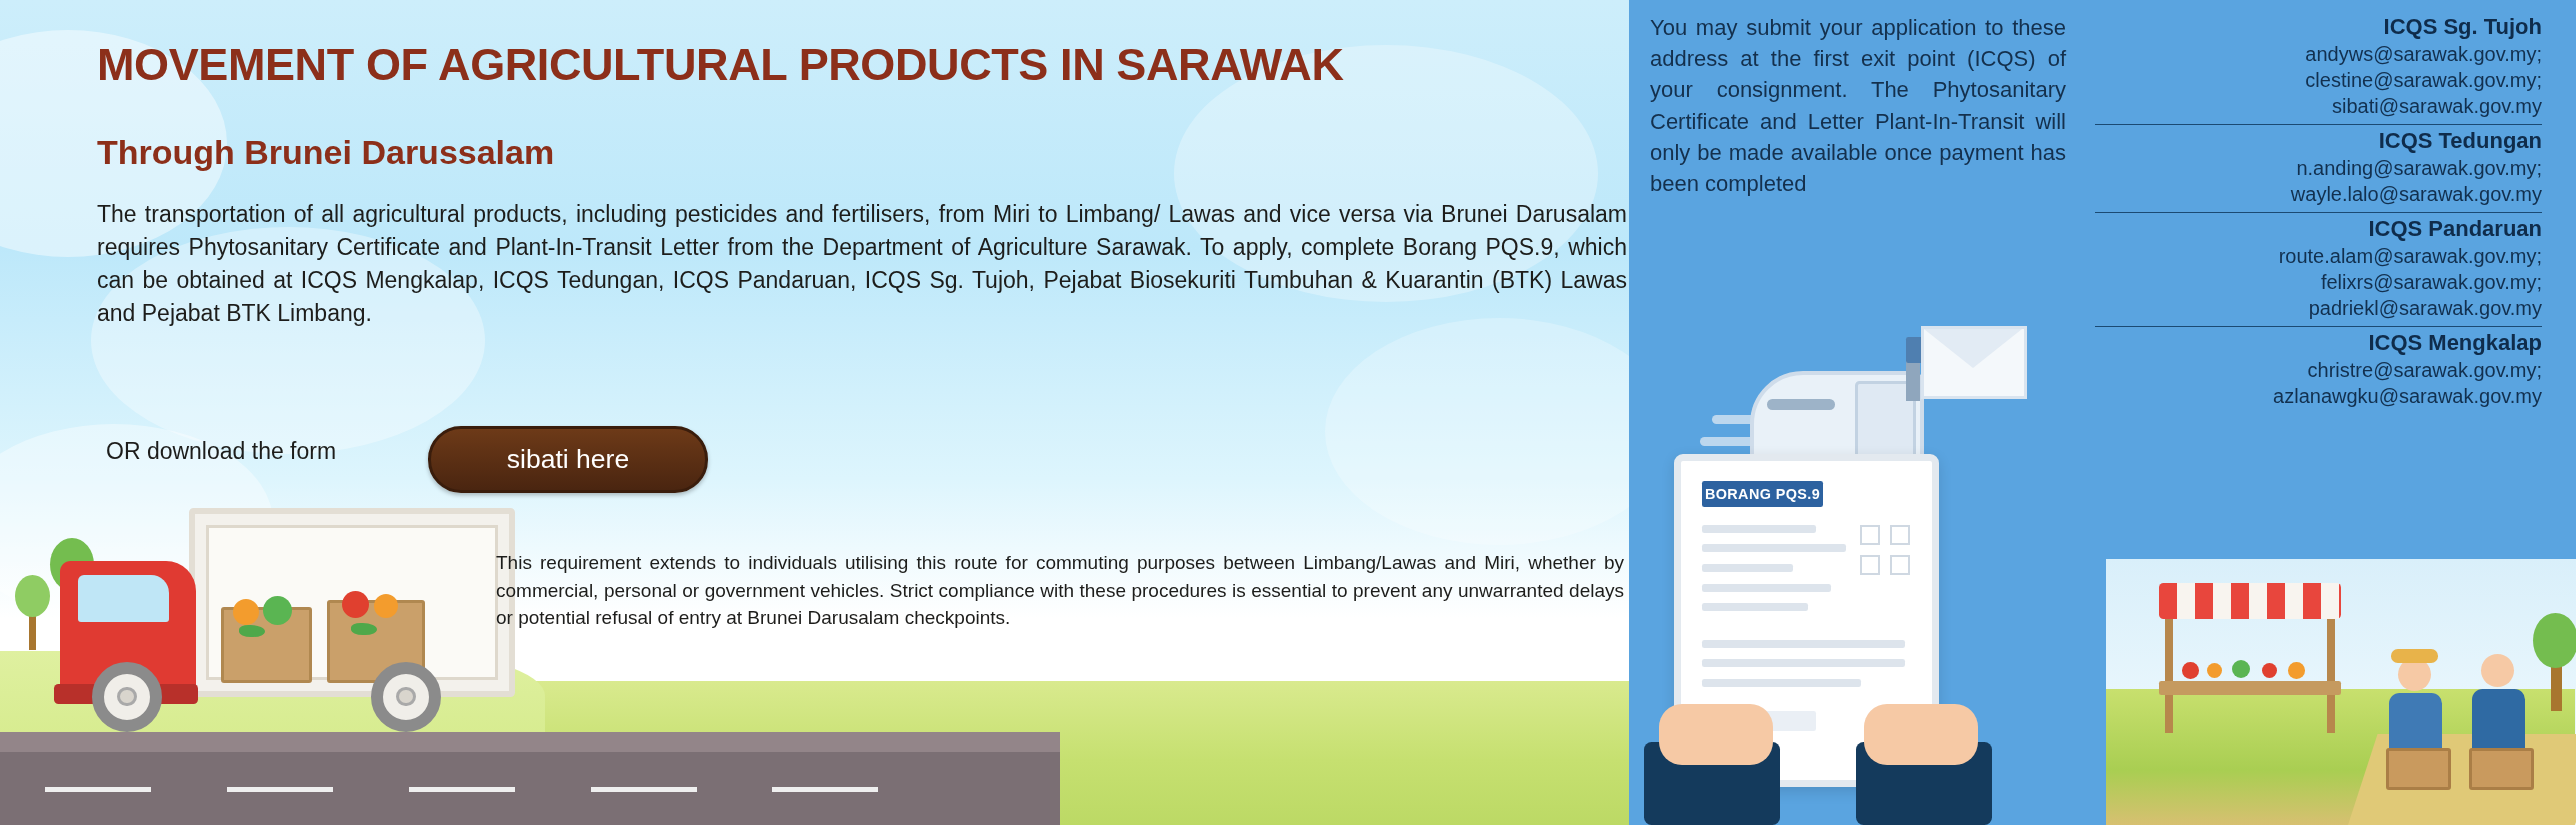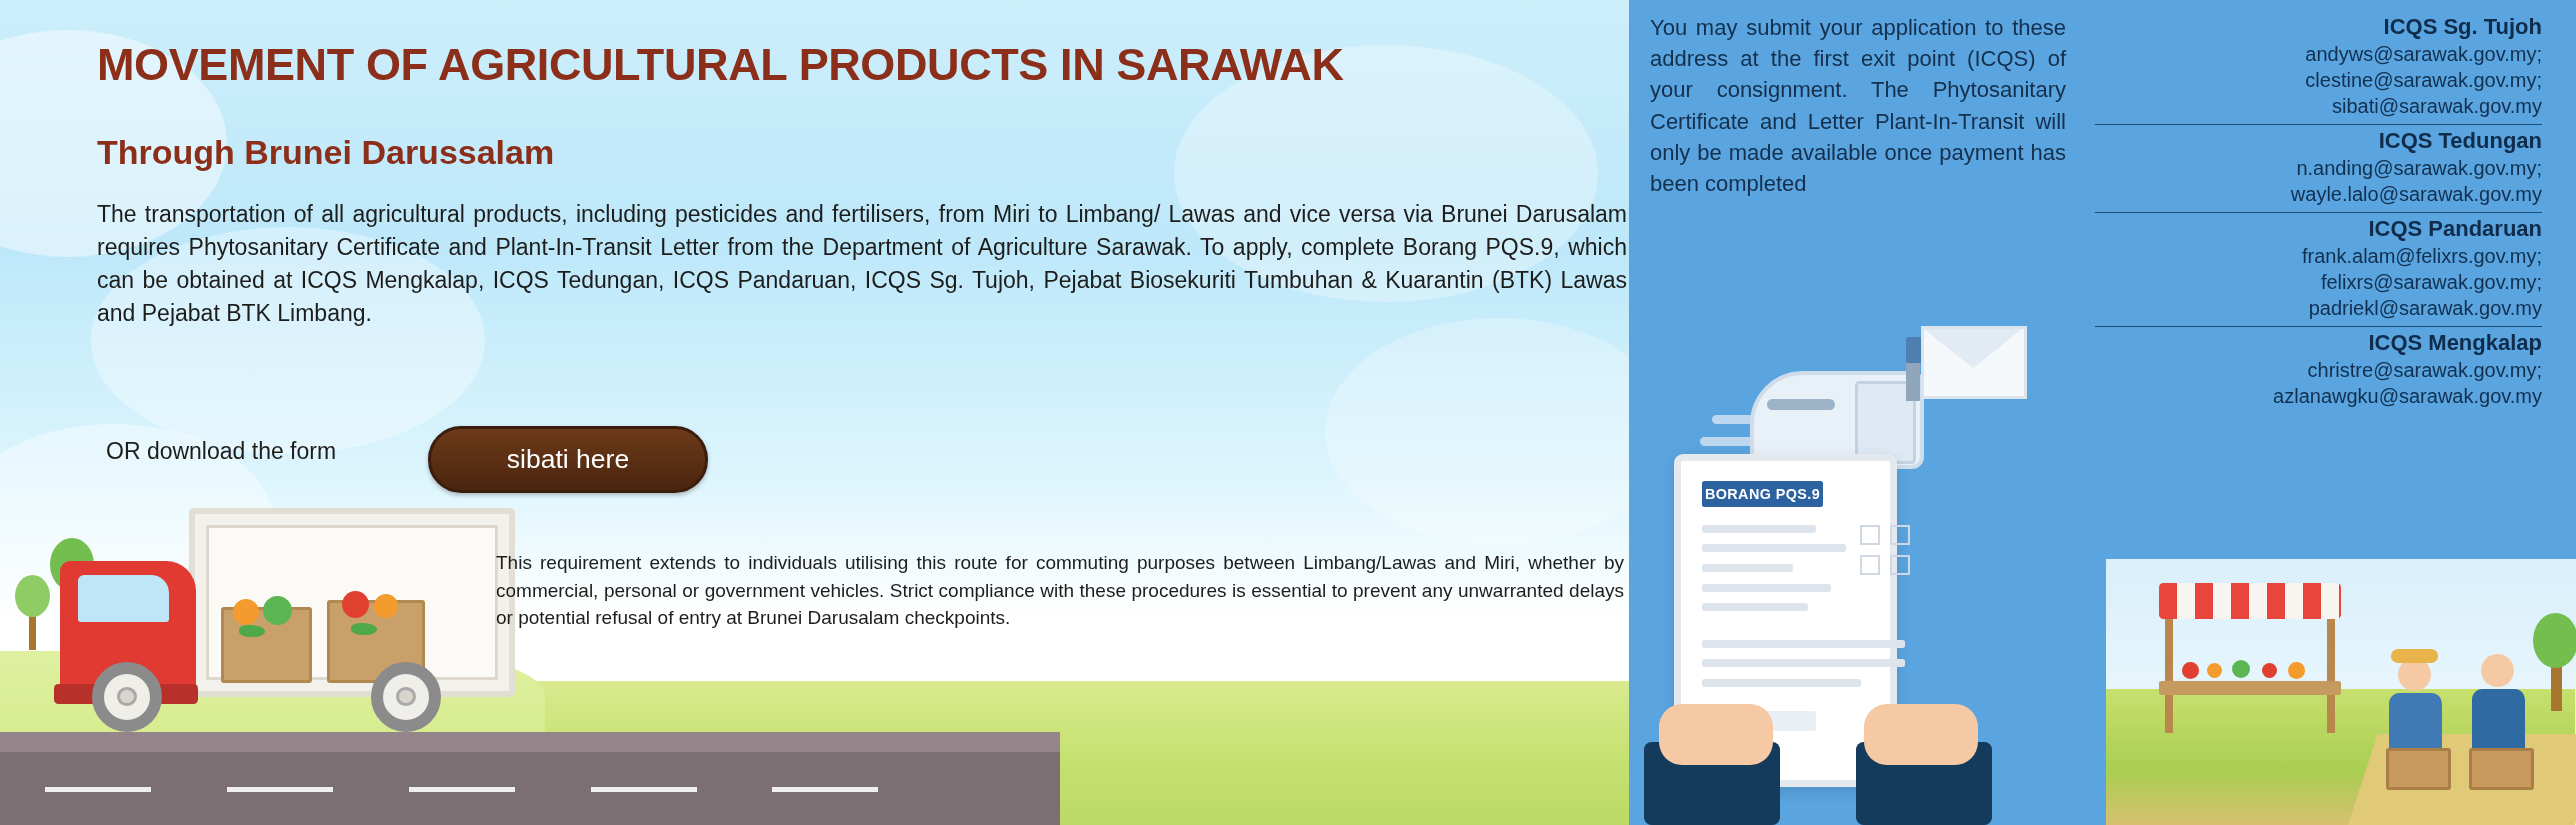--- a/index.html
+++ b/index.html
@@ -210,21 +210,21 @@
     background: #f4f8fb; border: 3.8px solid #d9e4ef;
   }
   .envelope:before {
     content: ""; position: absolute; left: 0; top: 0; width: 0; height: 0;
     border-left: 49px solid transparent; border-right: 49px solid transparent;
     border-top: 39px solid #e2ebf4;
   }
 
   
   .tablet {
-    position: absolute; left: 45px; top: 454px; width: 223px; height: 333px;
+    position: absolute; left: 45px; top: 454px; width: 265px; height: 333px;
     background: #ffffff; border: 7.6px solid #e3e9ef; border-radius: 9px;
     box-shadow: 0 4.5px 13.6px rgba(0,0,0,0.12);
   }
   .form-head {
     position: absolute; left: 21px; top: 19.7px; width: 121px; height: 26px;
     background: #2d62a0; border-radius: 2.3px;
     color: #fff; font-size: 14.4px; font-weight: bold;
     display: flex; align-items: center; justify-content: center; letter-spacing: 0.4px;
   }
   .form-line { position: absolute; height: 8.3px; background: #dde4ec; border-radius: 2.3px; }
@@ -391,21 +391,21 @@
         <div class="contact-email">clestine@sarawak.gov.my;</div>
         <div class="contact-email">sibati@sarawak.gov.my</div>
       </div>
       <div class="contact-group sep">
         <div class="contact-head">ICQS Tedungan</div>
         <div class="contact-email">n.anding@sarawak.gov.my;</div>
         <div class="contact-email">wayle.lalo@sarawak.gov.my</div>
       </div>
       <div class="contact-group sep">
         <div class="contact-head">ICQS Pandaruan</div>
-        <div class="contact-email">frank.alam@felixrs.gov.my;</div>
+        <div class="contact-email">route.alam@sarawak.gov.my;</div>
         <div class="contact-email">felixrs@sarawak.gov.my;</div>
         <div class="contact-email">padriekl@sarawak.gov.my</div>
       </div>
       <div class="contact-group">
         <div class="contact-head">ICQS Mengkalap</div>
         <div class="contact-email">christre@sarawak.gov.my;</div>
         <div class="contact-email">azlanawgku@sarawak.gov.my</div>
       </div>
     </div>
   </div>

